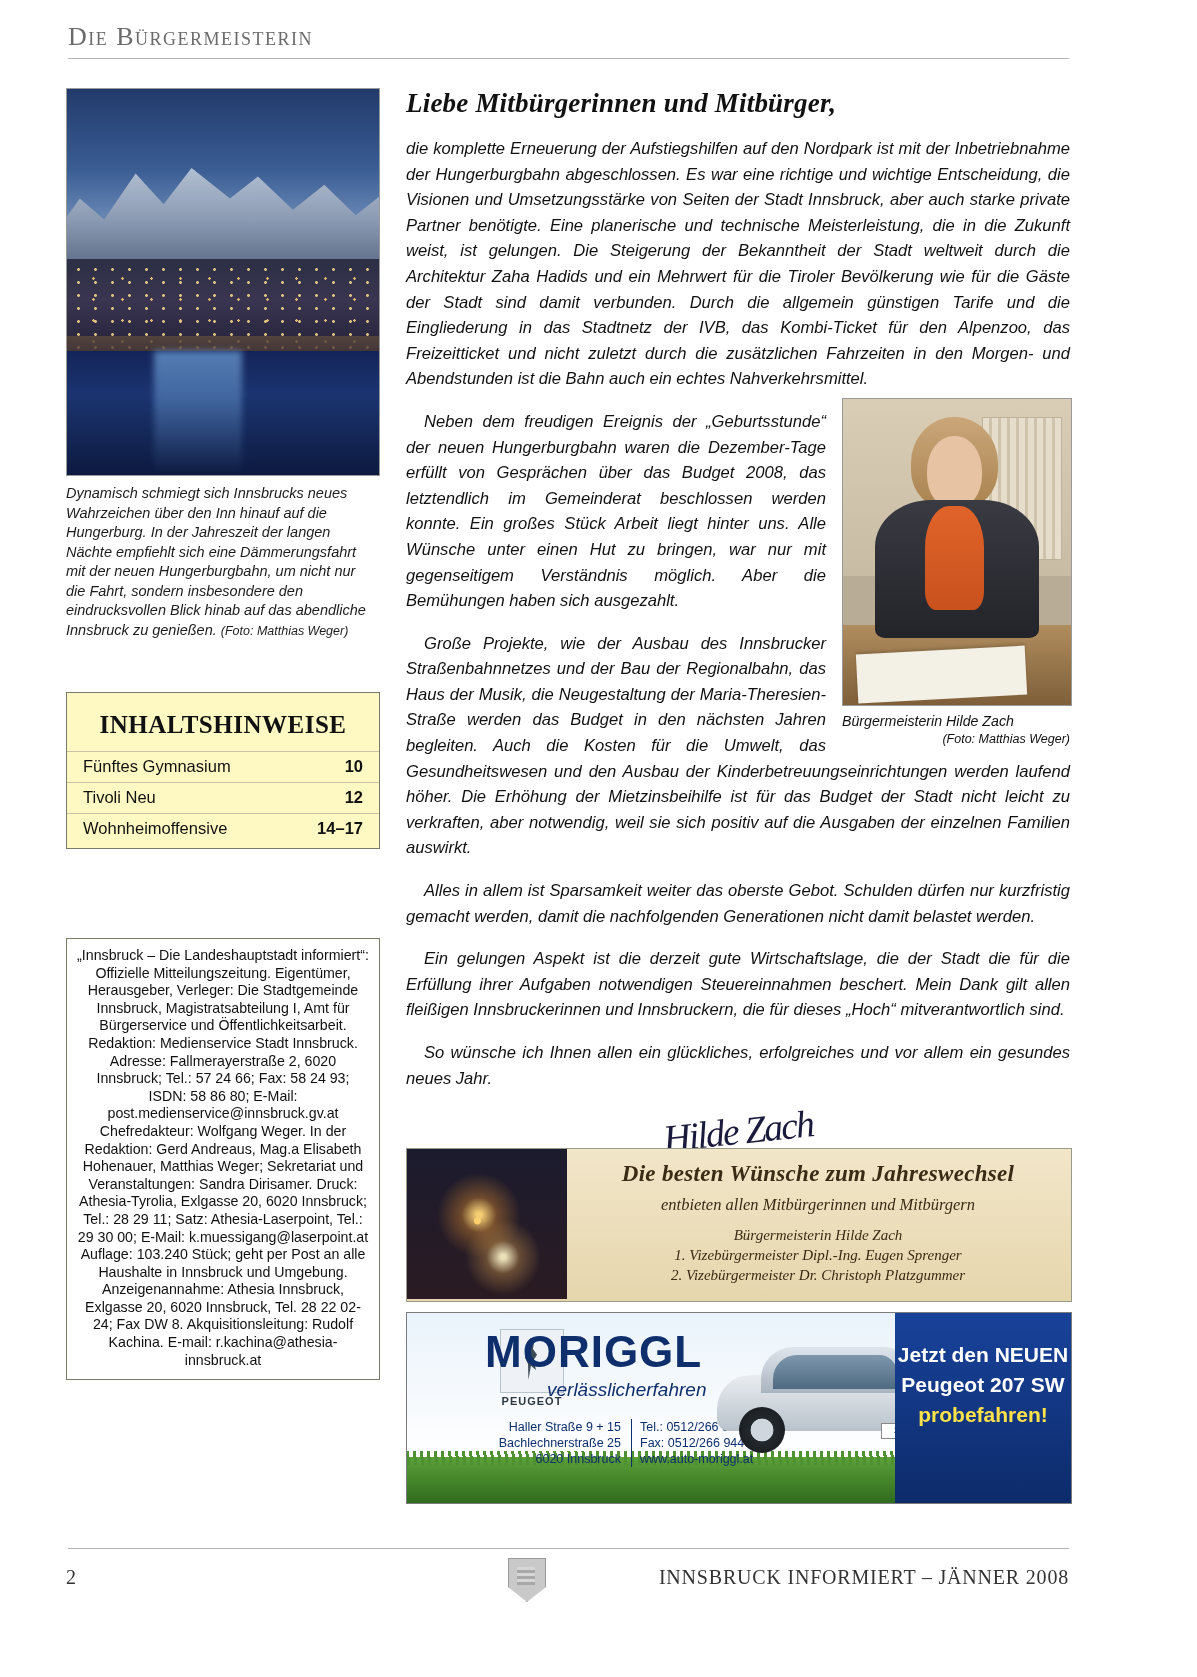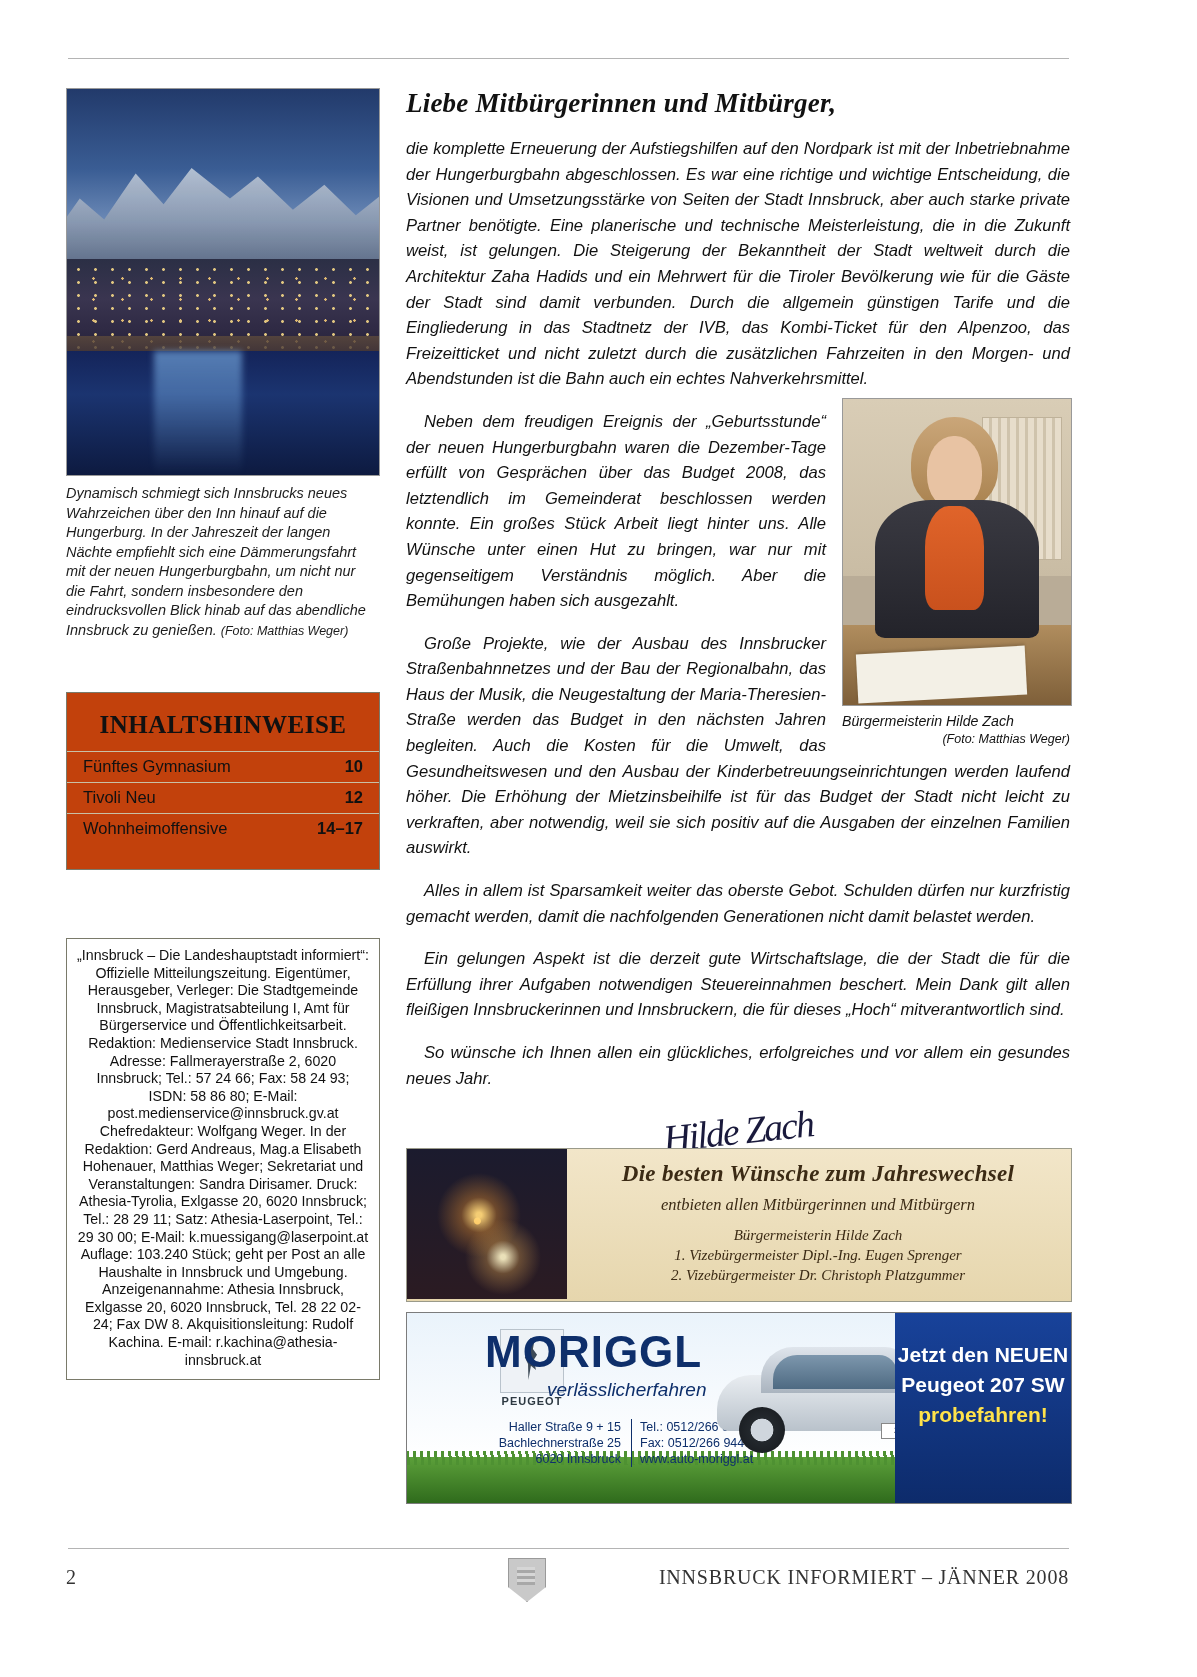--- a/index.html
+++ b/index.html
@@ -105,22 +105,22 @@
     font-size: 12.5px;
     font-style: italic;
   }
 
   
   .inhalt {
     position: absolute;
     left: 66px; top: 692px;
     width: 314px;
     border: 1px solid #7a7a6a;
-    background: #c2410c;
-    padding: 10px 0 25px 0;
+    background: #fef9c3;
+    padding: 10px 0 4px 0;
     box-sizing: border-box;
   }
   .inhalt h2 {
     margin: 8px 0 12px 0;
     text-align: center;
     font-family: "Liberation Serif", serif;
     font-weight: bold;
     font-size: 25px;
     letter-spacing: .5px;
     color: #111;
@@ -428,20 +428,21 @@
     content:"";
     position:absolute; left: 8px; top: 8px; width: 18px; height: 18px;
     background: repeating-linear-gradient(0deg,#a8a8a8 0 3px, #d6d6d6 3px 6px);
   }
 </style>
 </head>
 <body>
 
 <div class="page">
 
+  <div class="masthead">Die Bürgermeisterin</div>
   <div class="header-rule"></div>
 
   <div class="left-col">
     <div class="photo-box">
       <div class="photo-sky"></div>
       <div class="photo-mtn"></div>
       <div class="photo-city"></div>
       <div class="photo-lights"></div>
       <div class="photo-bank"></div>
       <div class="photo-river"></div>

